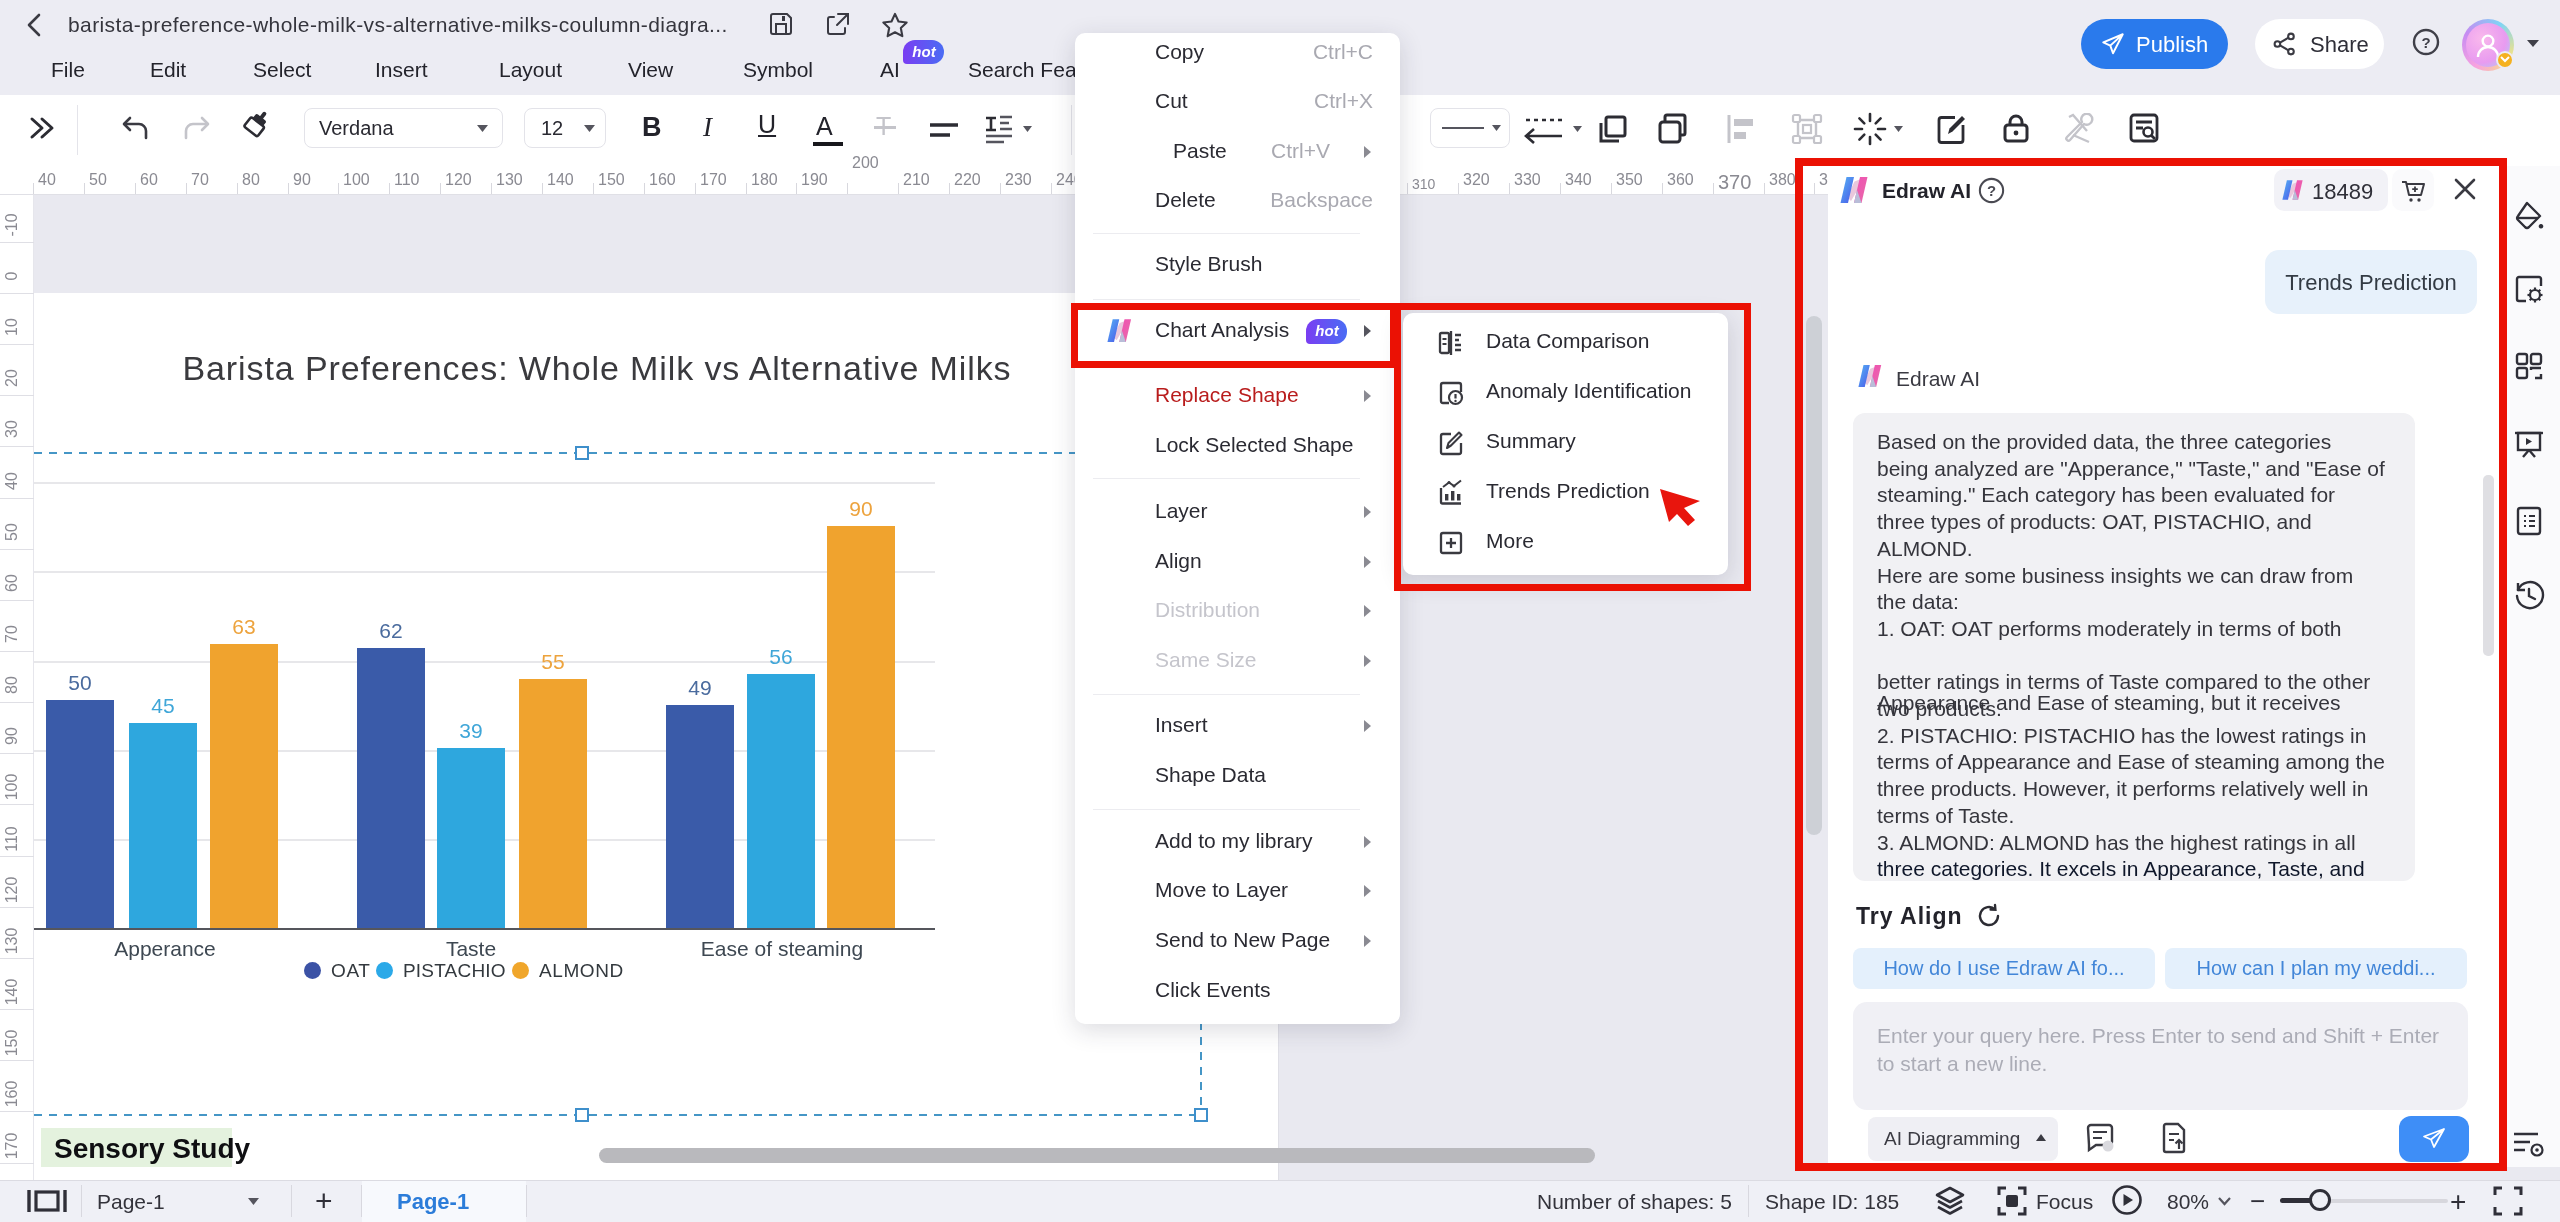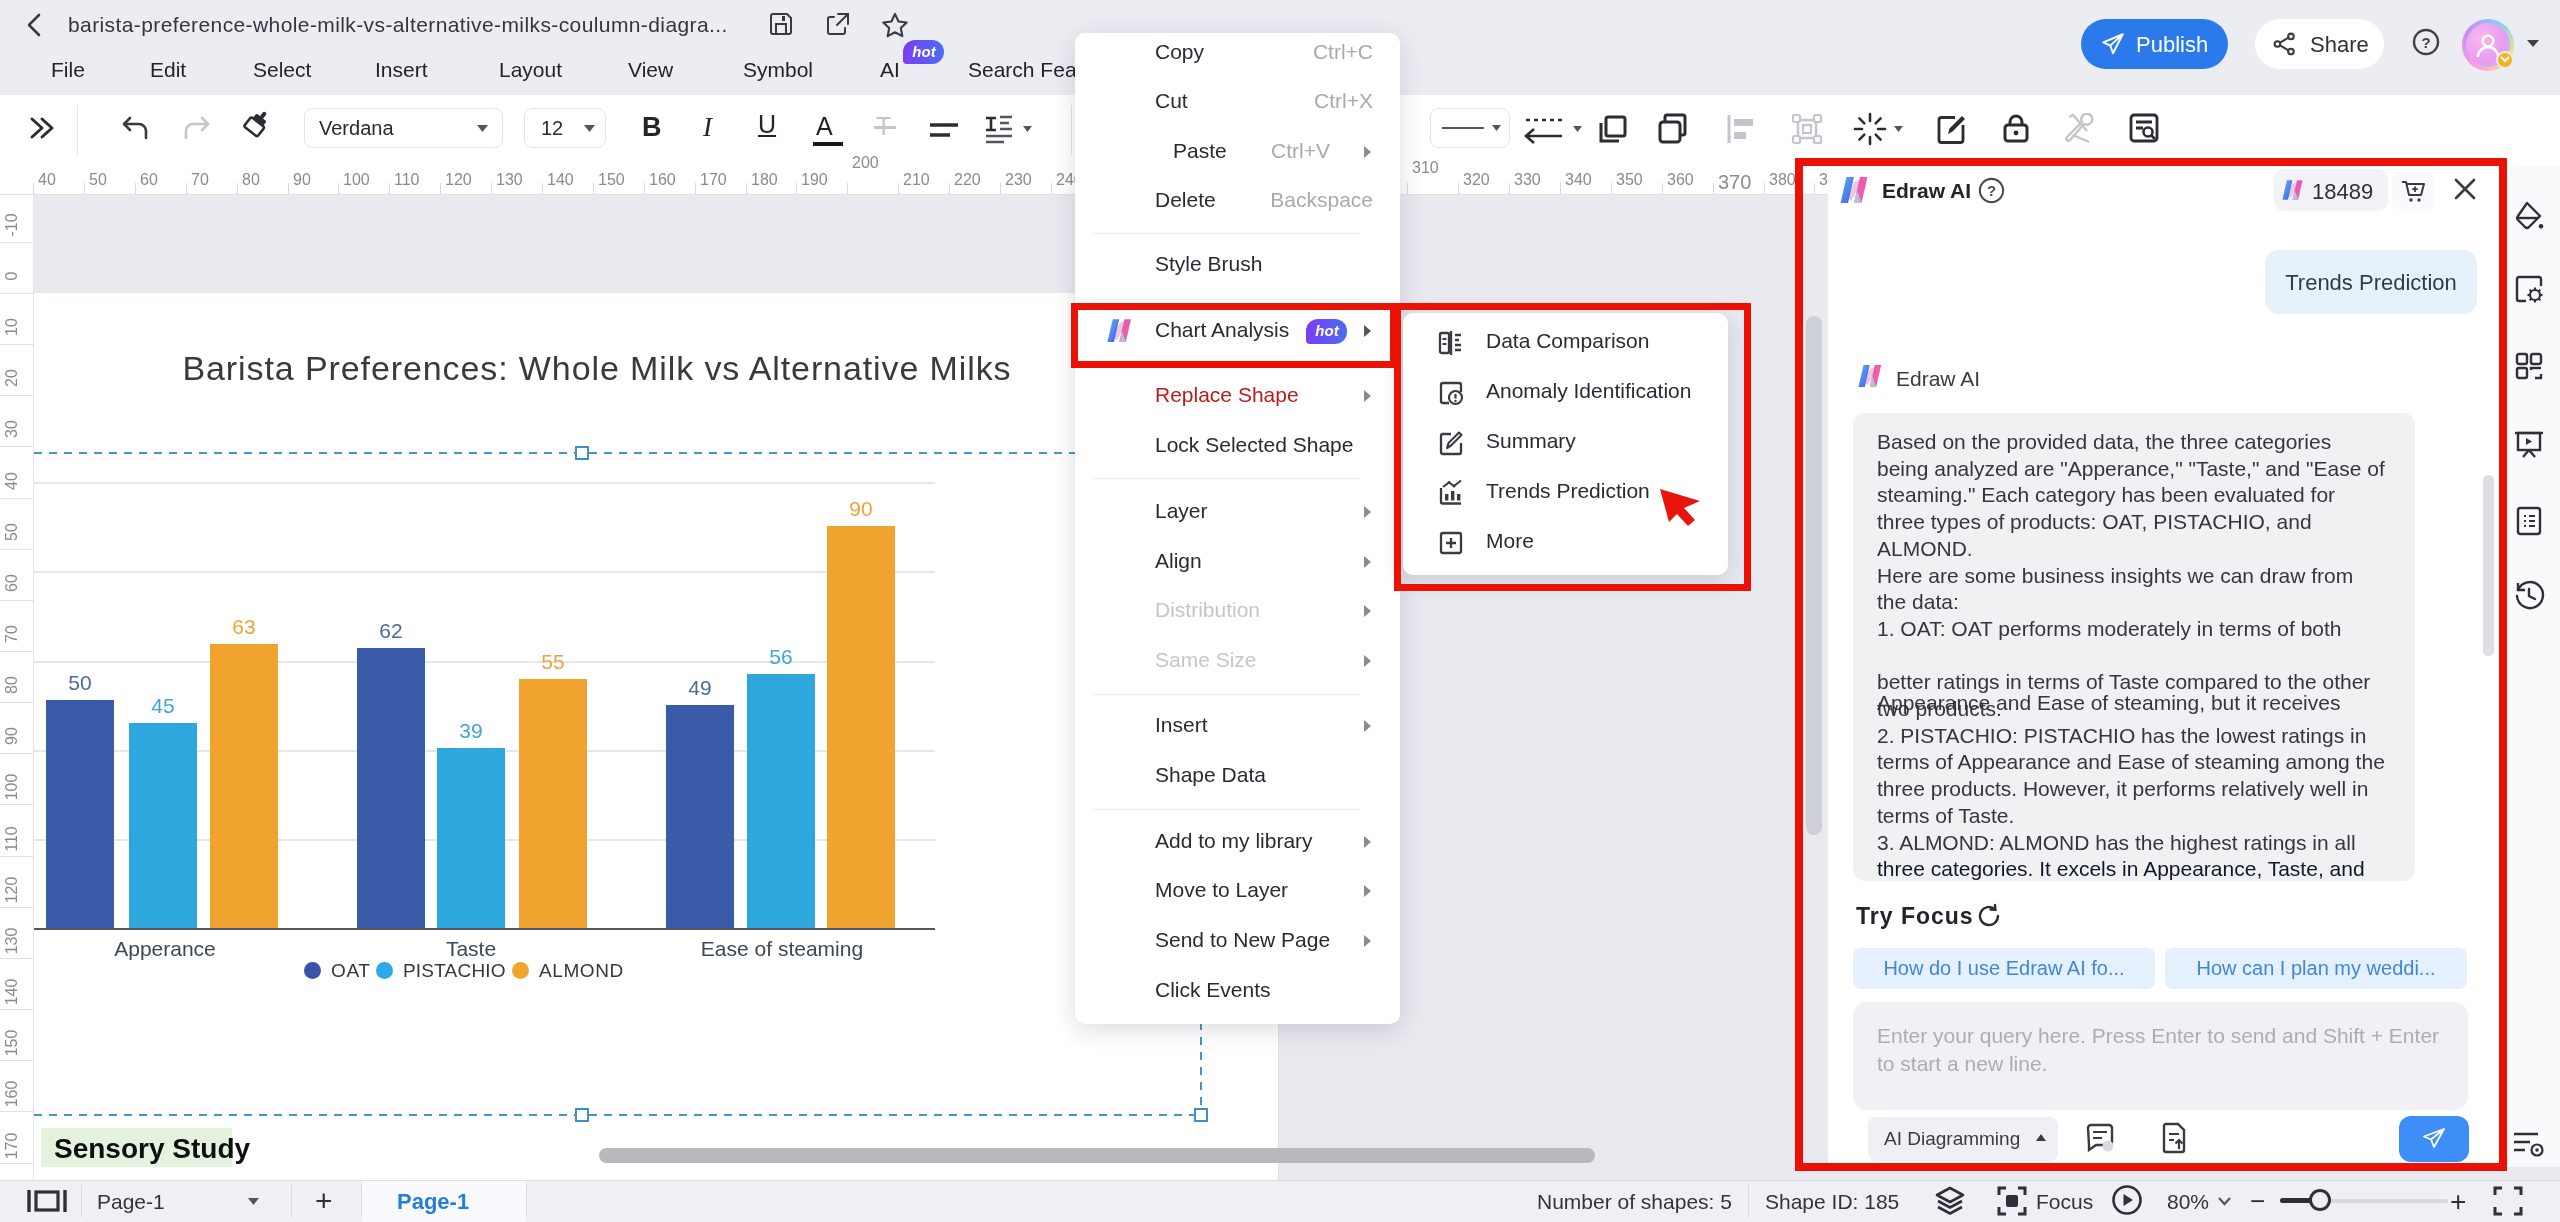--- a/index.html
+++ b/index.html
@@ -298,21 +298,21 @@
 <div style="position:absolute;left:1158px;top:171px;font-size:16px;color:#8a8a92;font-weight:400;white-space:nowrap;">260</div>
 <div style="position:absolute;left:1204px;top:183px;width:1px;height:12px;background:#d8d8de;"></div>
 <div style="position:absolute;left:1209px;top:171px;font-size:16px;color:#8a8a92;font-weight:400;white-space:nowrap;">270</div>
 <div style="position:absolute;left:1255px;top:183px;width:1px;height:12px;background:#d8d8de;"></div>
 <div style="position:absolute;left:1260px;top:171px;font-size:16px;color:#8a8a92;font-weight:400;white-space:nowrap;">280</div>
 <div style="position:absolute;left:1306px;top:183px;width:1px;height:12px;background:#d8d8de;"></div>
 <div style="position:absolute;left:1311px;top:171px;font-size:16px;color:#8a8a92;font-weight:400;white-space:nowrap;">290</div>
 <div style="position:absolute;left:1356px;top:183px;width:1px;height:12px;background:#d8d8de;"></div>
 <div style="position:absolute;left:1361px;top:171px;font-size:16px;color:#8a8a92;font-weight:400;white-space:nowrap;">300</div>
 <div style="position:absolute;left:1407px;top:183px;width:1px;height:12px;background:#d8d8de;"></div>
-<div style="position:absolute;left:1412px;top:159px;font-size:16px;color:#8a8a92;font-weight:400;white-space:nowrap;">310</div>
+<div style="position:absolute;left:1412px;top:176px;font-size:14px;color:#8a8a92;font-weight:400;white-space:nowrap;">310</div>
 <div style="position:absolute;left:1458px;top:183px;width:1px;height:12px;background:#d8d8de;"></div>
 <div style="position:absolute;left:1463px;top:171px;font-size:16px;color:#8a8a92;font-weight:400;white-space:nowrap;">320</div>
 <div style="position:absolute;left:1509px;top:183px;width:1px;height:12px;background:#d8d8de;"></div>
 <div style="position:absolute;left:1514px;top:171px;font-size:16px;color:#8a8a92;font-weight:400;white-space:nowrap;">330</div>
 <div style="position:absolute;left:1560px;top:183px;width:1px;height:12px;background:#d8d8de;"></div>
 <div style="position:absolute;left:1565px;top:171px;font-size:16px;color:#8a8a92;font-weight:400;white-space:nowrap;">340</div>
 <div style="position:absolute;left:1611px;top:183px;width:1px;height:12px;background:#d8d8de;"></div>
 <div style="position:absolute;left:1616px;top:171px;font-size:16px;color:#8a8a92;font-weight:400;white-space:nowrap;">350</div>
 <div style="position:absolute;left:1662px;top:183px;width:1px;height:12px;background:#d8d8de;"></div>
 <div style="position:absolute;left:1667px;top:171px;font-size:16px;color:#8a8a92;font-weight:400;white-space:nowrap;">360</div>
@@ -403,21 +403,21 @@
 <div style="position:absolute;left:1877px;top:644px;font-size:21px;color:#35353c;font-weight:400;white-space:nowrap;margin-top:47px;">Appearance and Ease of steaming, but it receives</div>
 <div style="position:absolute;left:1877px;top:670px;font-size:21px;color:#35353c;font-weight:400;white-space:nowrap;">better ratings in terms of Taste compared to the other</div>
 <div style="position:absolute;left:1877px;top:697px;font-size:21px;color:#35353c;font-weight:400;white-space:nowrap;">two products.</div>
 <div style="position:absolute;left:1877px;top:724px;font-size:21px;color:#35353c;font-weight:400;white-space:nowrap;">2. PISTACHIO: PISTACHIO has the lowest ratings in</div>
 <div style="position:absolute;left:1877px;top:750px;font-size:21px;color:#35353c;font-weight:400;white-space:nowrap;">terms of Appearance and Ease of steaming among the</div>
 <div style="position:absolute;left:1877px;top:777px;font-size:21px;color:#35353c;font-weight:400;white-space:nowrap;">three products. However, it performs relatively well in</div>
 <div style="position:absolute;left:1877px;top:804px;font-size:21px;color:#35353c;font-weight:400;white-space:nowrap;">terms of Taste.</div>
 <div style="position:absolute;left:1877px;top:831px;font-size:21px;color:#35353c;font-weight:400;white-space:nowrap;">3. ALMOND: ALMOND has the highest ratings in all</div>
 <div style="position:absolute;left:1877px;top:857px;font-size:21px;color:#0f172a;font-weight:400;white-space:nowrap;text-align:center;">three categories. It excels in Appearance, Taste, and</div>
 <div style="position:absolute;left:2483px;top:475px;width:11px;height:181px;background:#dfdfe3;border-radius:5px;"></div>
-<div style="position:absolute;left:1856px;top:903px;font-size:23px;color:#23232b;font-weight:700;white-space:nowrap;letter-spacing:1px;">Try Focus</div>
+<div style="position:absolute;left:1856px;top:903px;font-size:23px;color:#23232b;font-weight:700;white-space:nowrap;letter-spacing:1px;">Try Align</div>
 <svg class="abs" style="left:1976px;top:903px" width="26" height="26" viewBox="0 0 26 26">
     <path d="M22,13 a9,9 0 1 1 -3,-6.7 M19,2 L19.4,6.8 L14.6,6.5" fill="none" stroke="#2c2c33" stroke-width="2.4" stroke-linecap="round"></path>
   </svg>
 <div style="position:absolute;left:1853px;top:948px;width:302px;height:41px;background:#e4f0fc;border-radius:8px;"></div>
 <div style="position:absolute;left:2004px;top:957px;transform:translateX(-50%);font-size:20px;color:#4286d8;font-weight:400;white-space:nowrap;">How do I use Edraw AI fo...</div>
 <div style="position:absolute;left:2165px;top:948px;width:302px;height:41px;background:#e4f0fc;border-radius:8px;"></div>
 <div style="position:absolute;left:2316px;top:957px;transform:translateX(-50%);font-size:20px;color:#4286d8;font-weight:400;white-space:nowrap;">How can I plan my weddi...</div>
 <div style="position:absolute;left:1853px;top:1002px;width:615px;height:108px;background:#f0f0f5;border-radius:14px;"></div>
 <div style="position:absolute;left:1877px;top:1024px;font-size:21px;color:#abacb6;font-weight:400;white-space:nowrap;">Enter your query here. Press Enter to send and Shift + Enter</div>
 <div style="position:absolute;left:1877px;top:1052px;font-size:21px;color:#abacb6;font-weight:400;white-space:nowrap;">to start a new line.</div>

